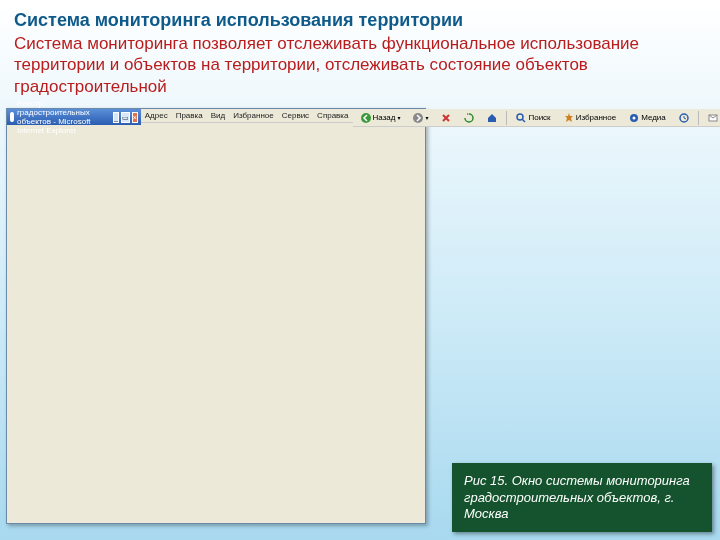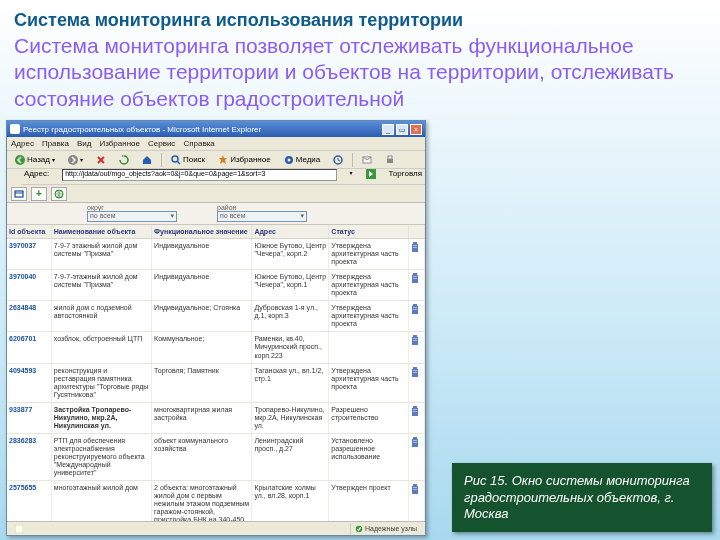--- a/index.html
+++ b/index.html
@@ -11,29 +11,29 @@
     position: relative;
   }
   .header-box {
     padding: 10px 14px 6px 14px;
   }
   .title {
     font-weight: bold; font-size: 18px; color: #0e5a8a;
     margin-bottom: 2px;
   }
   .desc {
-    font-size: 21px; color: #8b5cf6; line-height: 1.25;
+    font-size: 17px; color: #b91c1c; line-height: 1.25;
   }
   .window {
     position: absolute;
-    left: 6px; top: 120px;
+    left: 6px; top: 108px;
     width: 420px; height: 416px;
     background: #ece9d8;
     border: 1px solid #6b8aa9;
-    display: flex; flex-direction: column;
+    display: flex; flex-direction: row;
     font-size: 8px;
     box-shadow: 2px 2px 4px rgba(0,0,0,0.3);
   }
   .titlebar {
     height: 16px;
     background: linear-gradient(#5a8fd9, #2a5db0);
     color: #fff;
     display: flex; align-items: center;
     padding: 0 3px;
     font-size: 8px;

